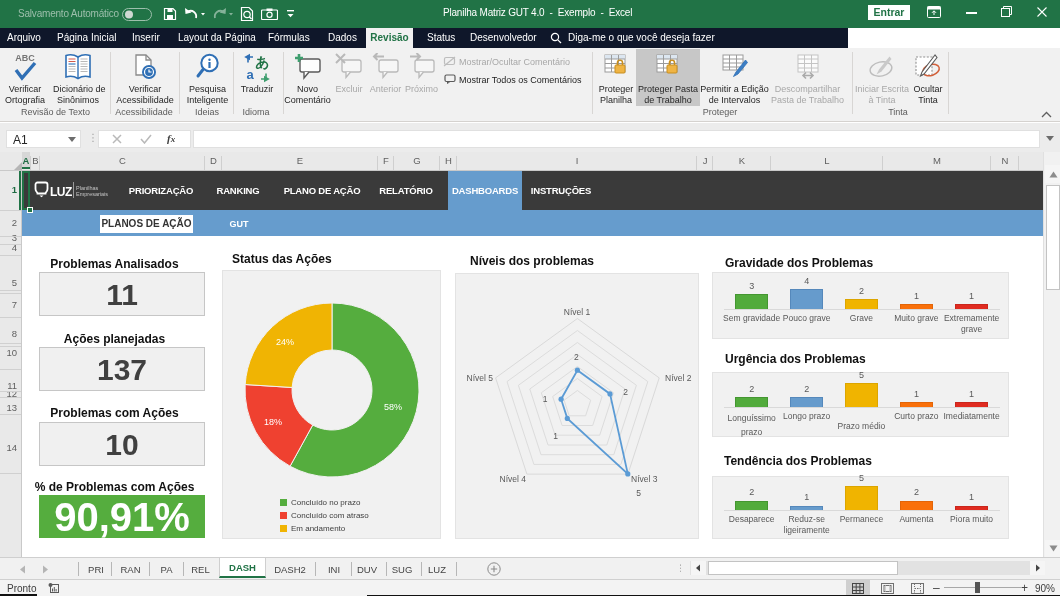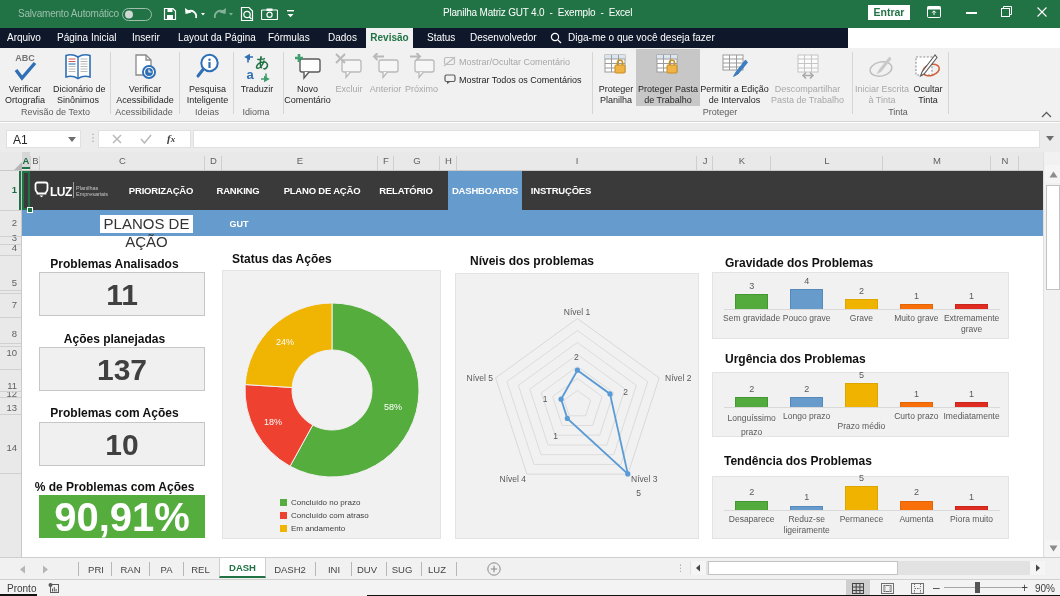--- a/index.html
+++ b/index.html
@@ -361,21 +361,21 @@
       <div class="abs" style="left:50.5px; top:11px; width:1px; height:16px; background:#9a9a9a;"></div>
       <div class="abs" style="left:54px; top:14px; color:#c4c4c4; font-size:5.5px; line-height:6px;">Planilhas<br>Empresariais</div>
       <div class="ntab" style="left:104px; width:70px;">PRIORIZAÇÃO</div>
       <div class="ntab" style="left:188px; width:56px;">RANKING</div>
       <div class="ntab" style="left:260px; width:80px;">PLANO DE AÇÃO</div>
       <div class="ntab" style="left:352px; width:64px;">RELATÓRIO</div>
       <div class="ntab" style="left:426px; width:74px; background:#669ccd;">DASHBOARDS</div>
       <div class="ntab" style="left:506px; width:66px;">INSTRUÇÕES</div>
     </div>
     <div id="bluebar">
-      <div class="abs" style="left:78px; top:5px; width:93px; height:18px; background:#fff; color:#333; font-size:15px; font-weight:normal; text-align:center; line-height:18px;">PLANOS DE AÇÃO</div>
+      <div class="abs" style="left:78px; top:5px; width:93px; height:18px; background:#fff; color:#333; font-size:10px; font-weight:bold; text-align:center; line-height:18px;">PLANOS DE AÇÃO</div>
       <div class="abs" style="left:187px; top:5px; width:60px; color:#fff; font-size:9px; font-weight:bold; text-align:center; line-height:18px;">GUT</div>
     </div>
     <div class="abs" style="left:0; top:0; width:8px; height:39px; border:2px solid #217346;"></div>
     <div class="abs" style="left:5px; top:36px; width:6px; height:6px; background:#217346; border:1px solid #fff;"></div>
 
     <div class="kpit" style="top:86px;">Problemas Analisados</div>
     <div class="kpib" style="top:101px; font-size:30px; line-height:44px;">11</div>
     <div class="kpit" style="top:161px;">Ações planejadas</div>
     <div class="kpib" style="top:176px; font-size:30px; line-height:44px;">137</div>
     <div class="kpit" style="top:235px;">Problemas com Ações</div>

